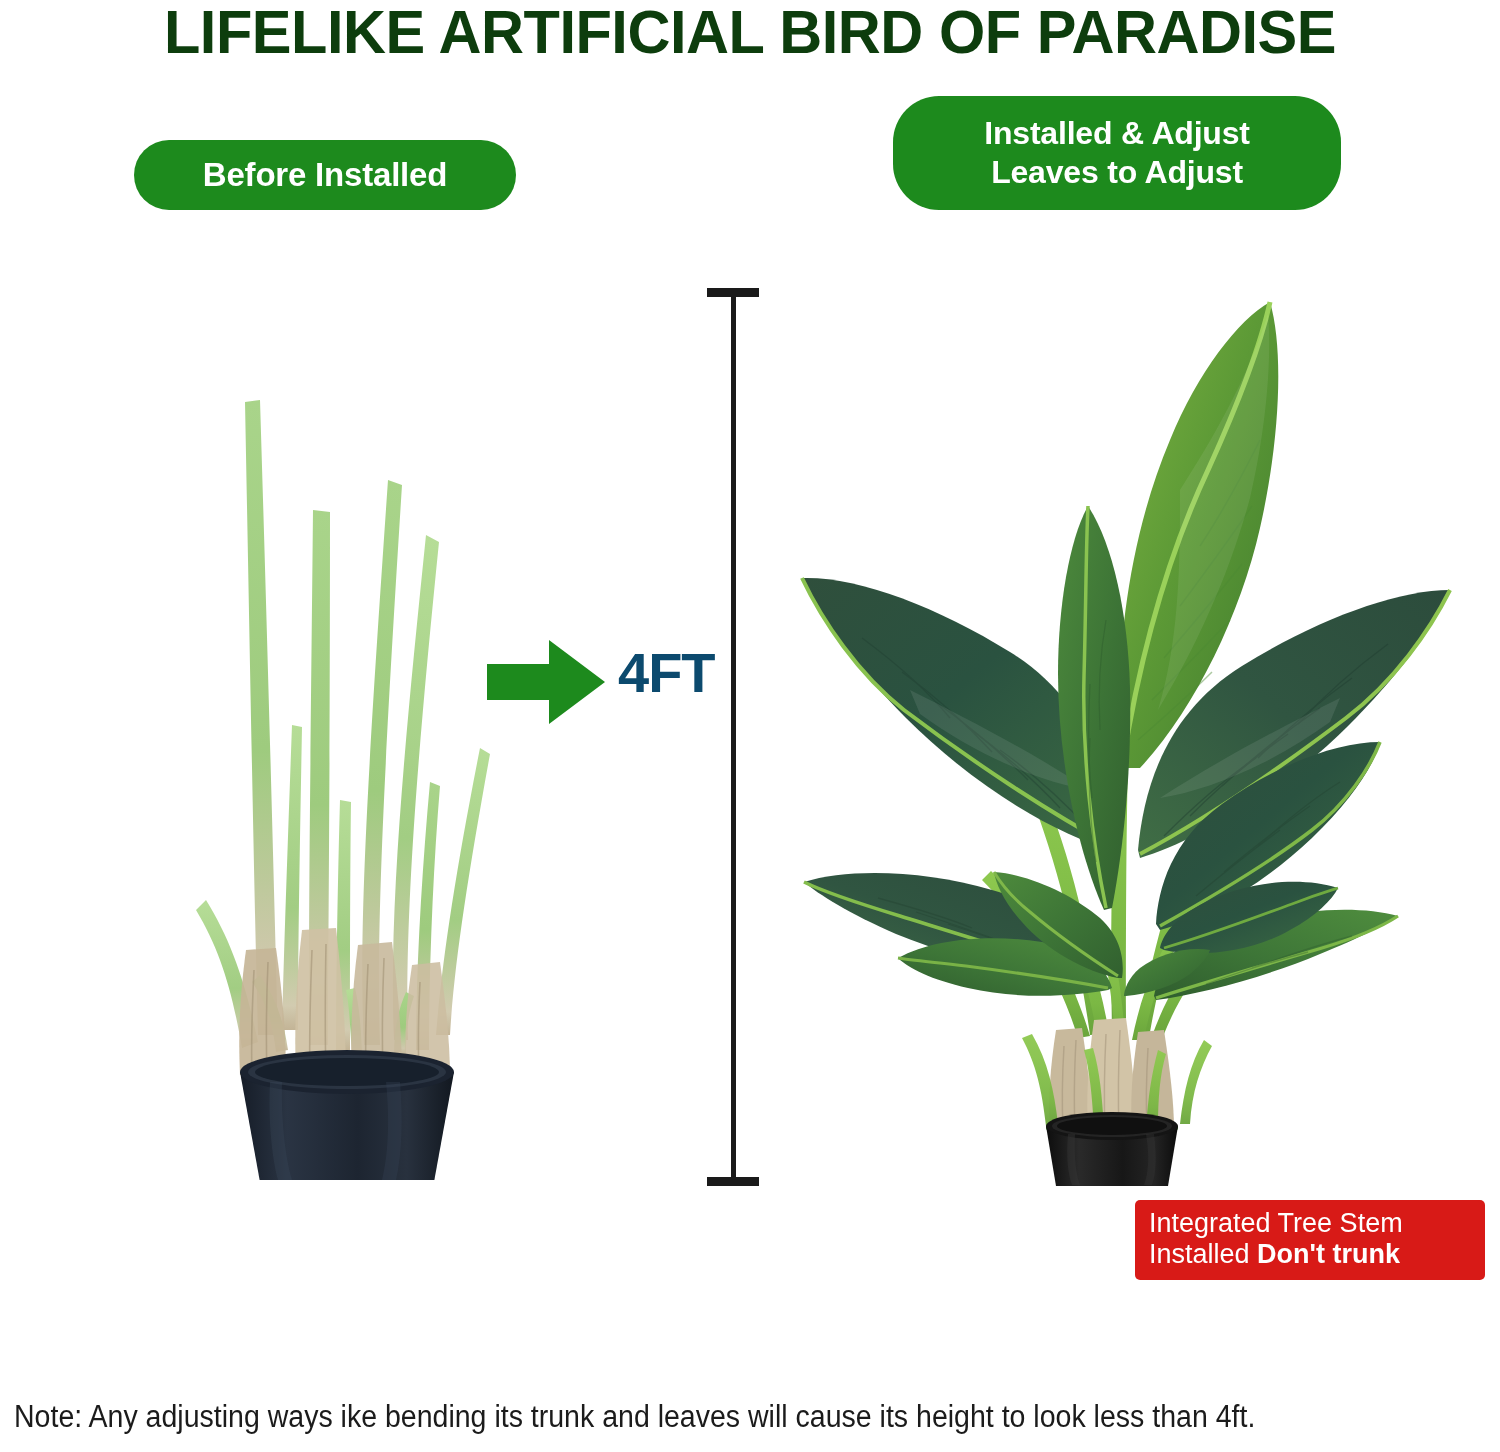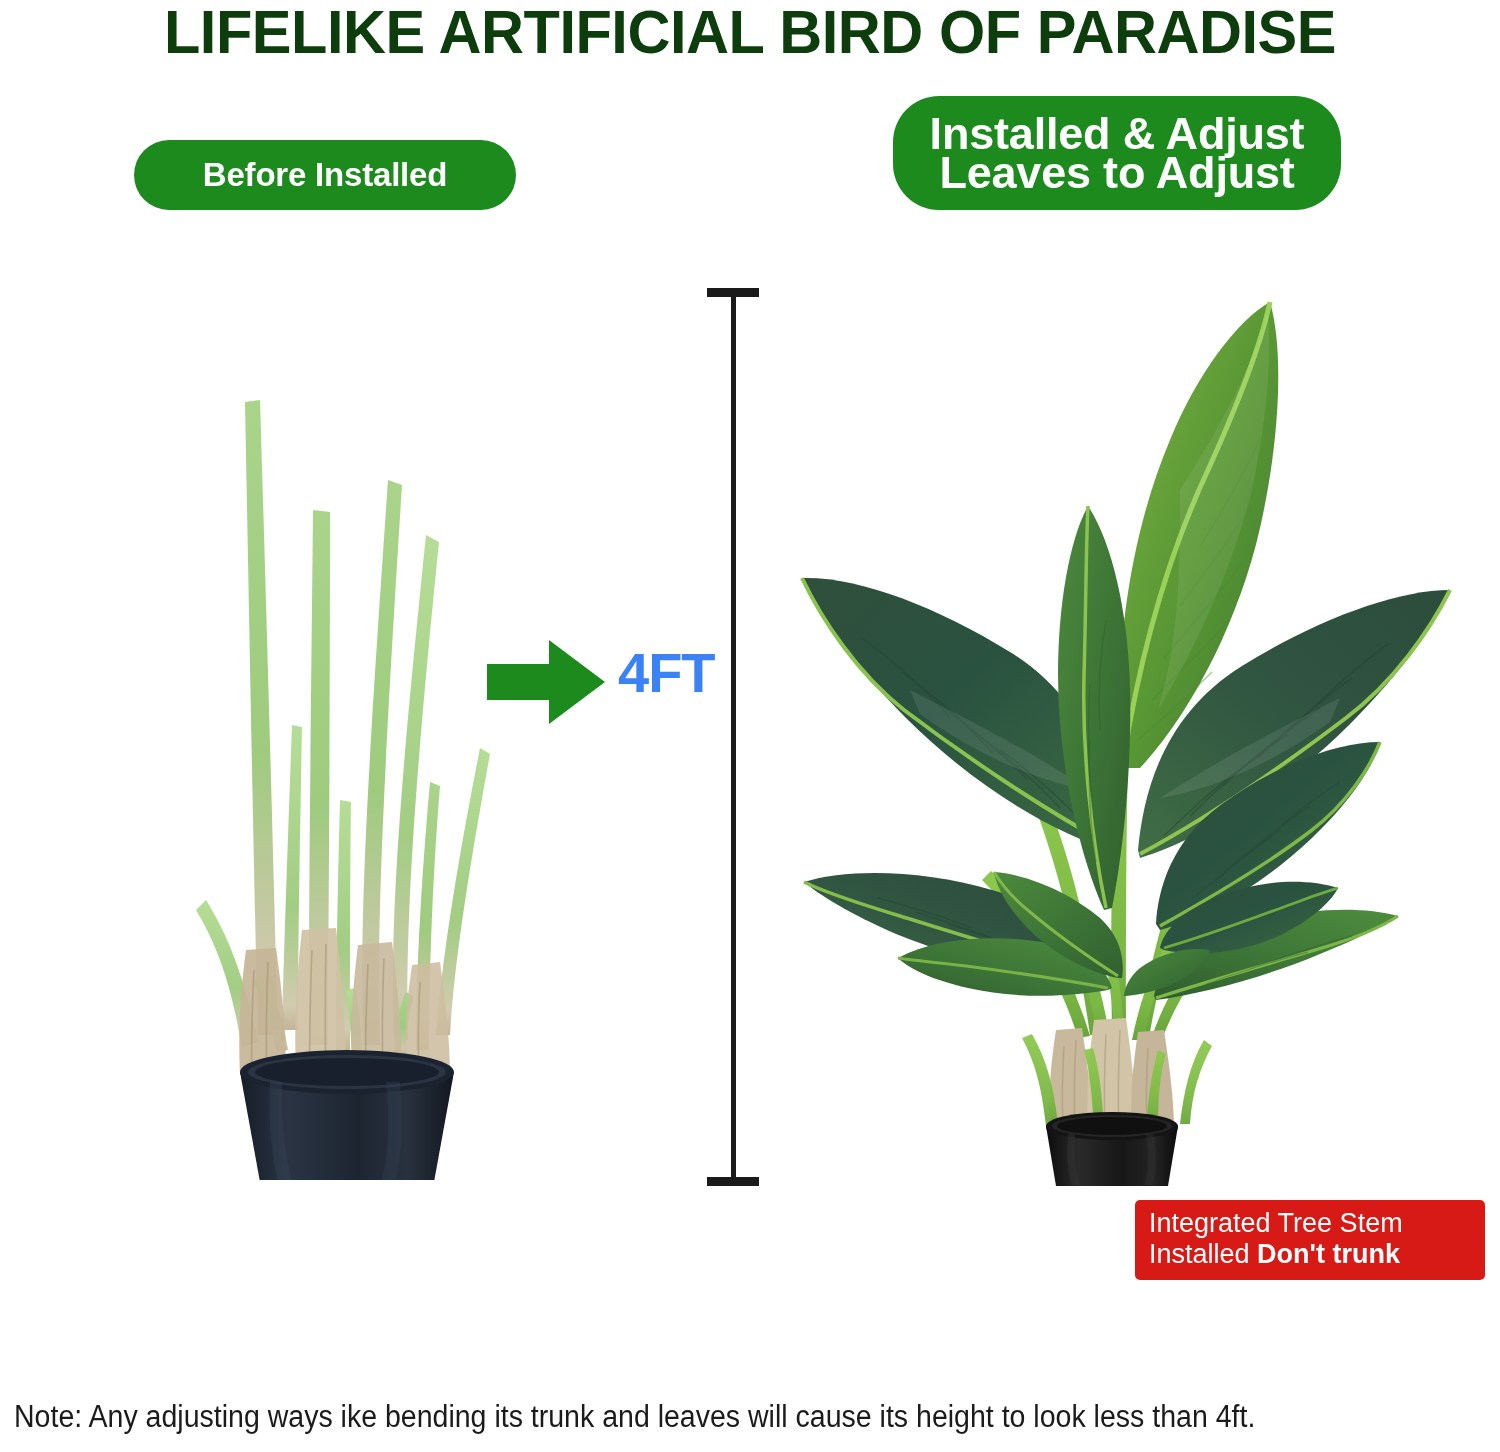--- a/index.html
+++ b/index.html
@@ -54,21 +54,21 @@
     width: 382px;
     height: 70px;
     font-size: 33px;
     letter-spacing: -0.2px;
   }
   #badge-after {
     left: 893px;
     top: 96px;
     width: 448px;
     height: 114px;
-    font-size: 45px;
+    font-size: 32px;
     line-height: 39px;
     letter-spacing: -0.2px;
     padding: 0 18px;
   }
   .pill-line { display: block; }
 
   
   #ruler {
     position: absolute;
     left: 707px;
@@ -103,21 +103,21 @@
     height: 92px;
   }
   #measure-label {
     position: absolute;
     left: 618px;
     top: 641px;
     font-family: "Liberation Sans", sans-serif;
     font-weight: bold;
     font-size: 56px;
     line-height: 64px;
-    color: #3b82f6;
+    color: #0c4a6e;
     letter-spacing: -1px;
     text-align: right;
   }
 
   
   #warning-badge {
     position: absolute;
     left: 1135px;
     top: 1200px;
     width: 350px;

